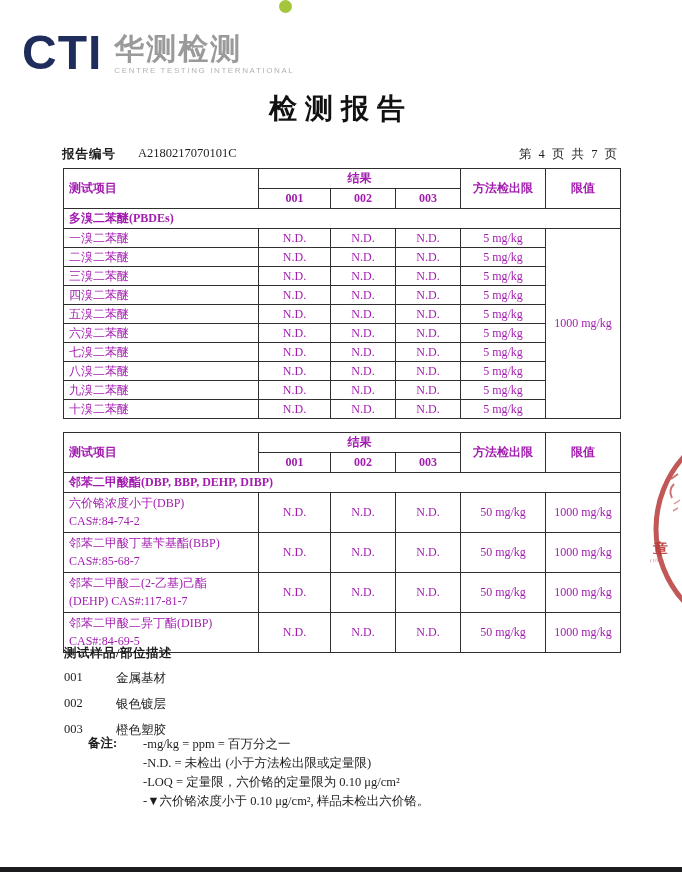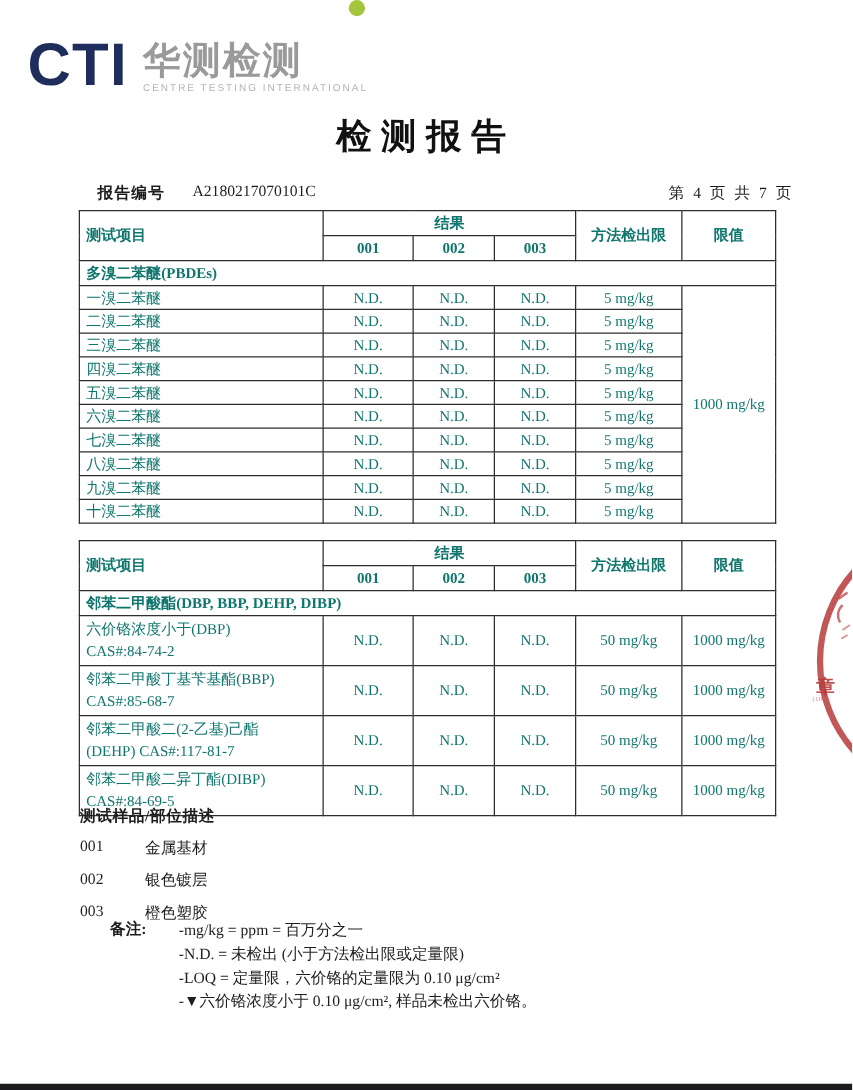--- a/index.html
+++ b/index.html
@@ -30,33 +30,33 @@
     font-family:"Liberation Sans","DejaVu Sans",sans-serif;
     font-size:8px; color:#b3b3b3; letter-spacing:1.6px; margin-top:1px;
   }
 
   
   .report-title {
     position:absolute; top:90px; left:0; width:100%; text-align:center;
     font-size:28px; font-weight:700; letter-spacing:8px; color:#111;
   }
   .meta-row {
-    position:absolute; top:146px; left:78px; width:557px;
+    position:absolute; top:146px; left:62px; width:557px;
     display:flex; justify-content:space-between; align-items:flex-end;
     font-size:12.5px;
   }
   .meta-left { display:flex; gap:22px; }
   .report-no-label { font-weight:700; letter-spacing:1px; }
   .report-no { font-family:"Liberation Serif",serif; }
   .page-info { letter-spacing:2px; }
 
   
   .tbl {
     border-collapse:collapse; table-layout:fixed; width:557px;
-    font-size:12px; color:#0f766e;
+    font-size:12px; color:#a21caf;
   }
   .tbl td, .tbl th {
     border:1px solid #2f2f2f; padding:0 5px; text-align:center;
     font-weight:normal; overflow:hidden; white-space:nowrap;
   }
   .tbl th { font-weight:700; }
   .tbl .item-col { text-align:left; }
   .tbl .section-row td { text-align:left; font-weight:700; height:20px; }
   .tbl-1 { position:absolute; left:63px; top:168px; }
   .tbl-1 td, .tbl-1 th { height:19px; }

